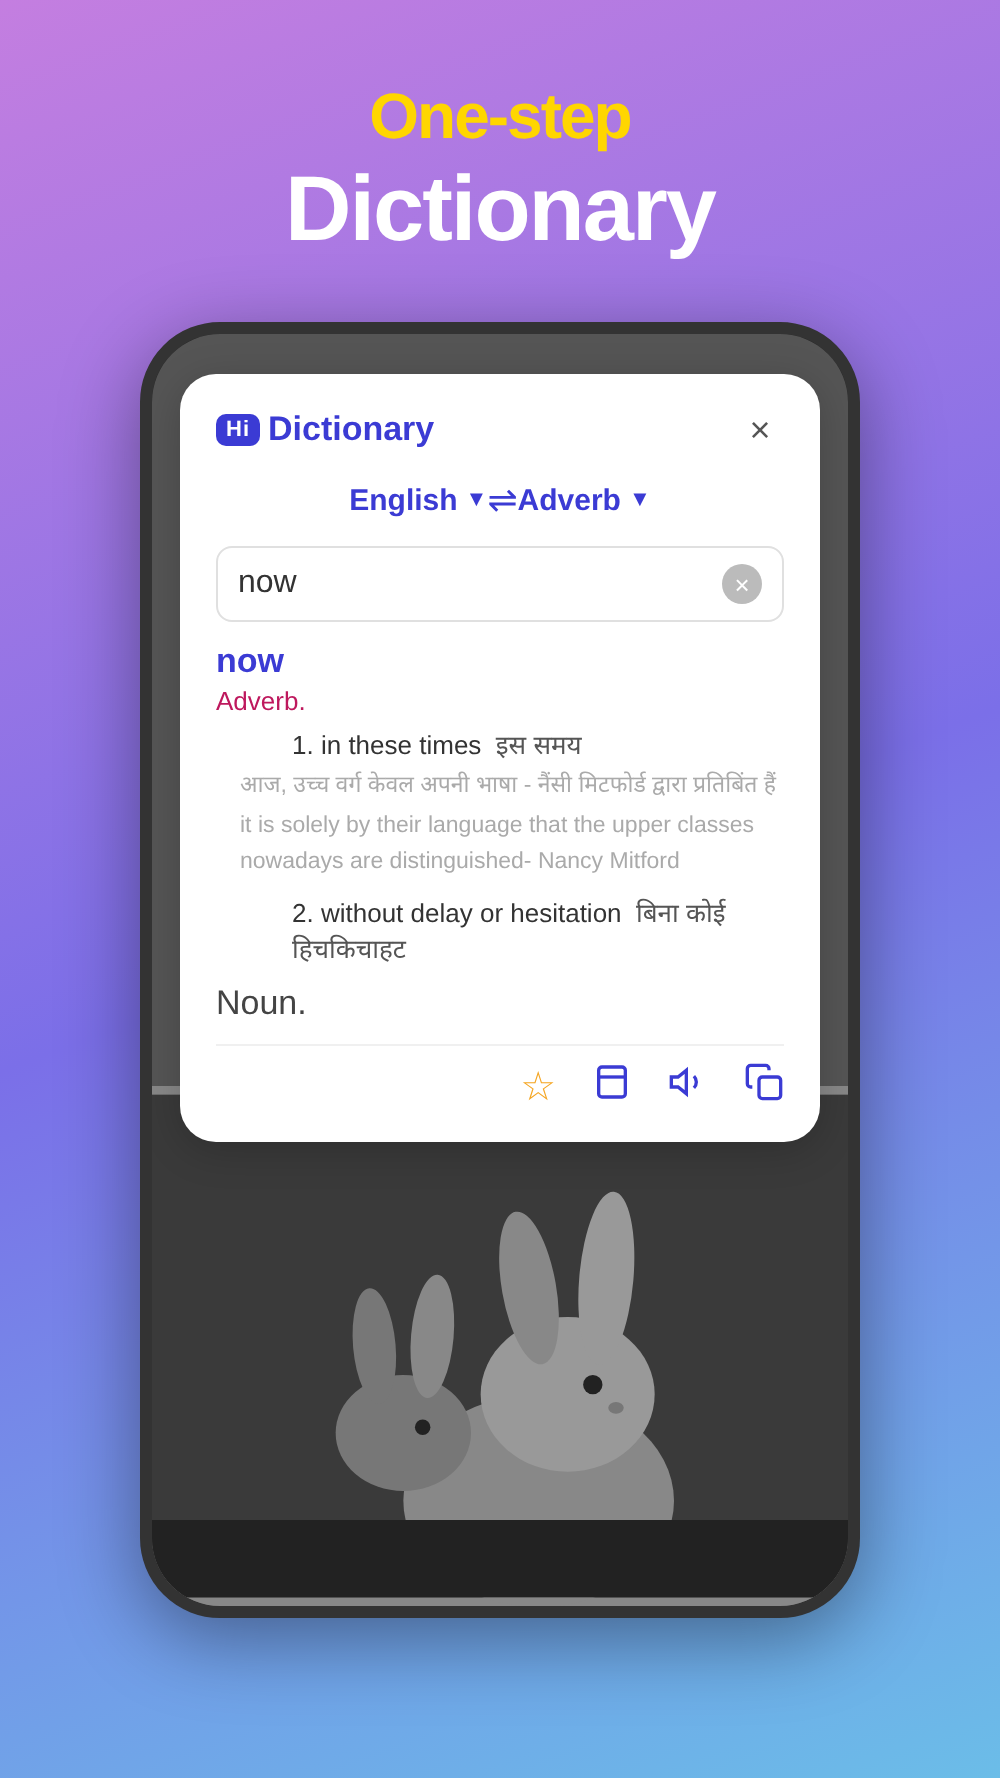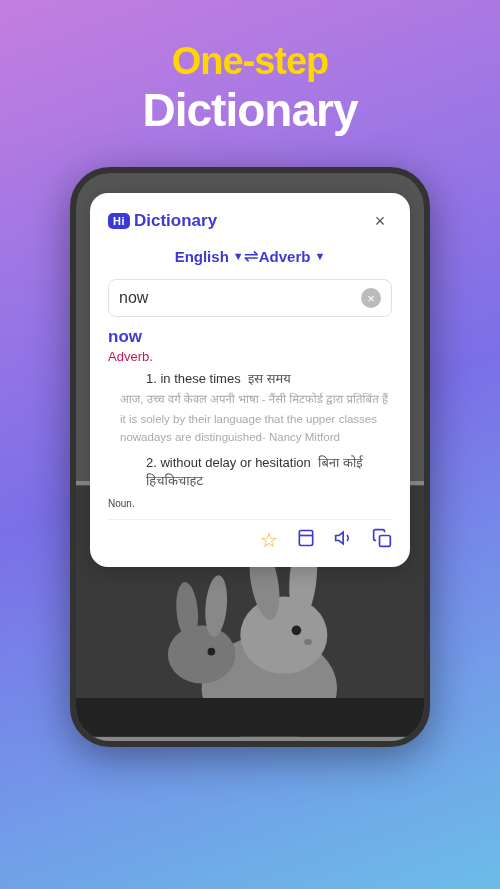--- a/index.html
+++ b/index.html
@@ -13,38 +13,38 @@
       flex-direction: column;
       align-items: center;
     }
 
     .hero-title {
       text-align: center;
       margin-top: 40px;
       margin-bottom: 30px;
     }
     .hero-title .line1 {
-      font-size: 38px;
+      font-size: 32px;
       font-weight: 900;
       color: #FFD600;
       font-family: 'Arial Rounded MT Bold', 'Arial', sans-serif;
       letter-spacing: -1px;
     }
     .hero-title .line2 {
       font-size: 46px;
       font-weight: 900;
       color: #ffffff;
       font-family: 'Arial Rounded MT Bold', 'Arial', sans-serif;
       letter-spacing: -1px;
     }
 
     .phone-wrapper {
       position: relative;
       width: 360px;
-      height: 580px;
+      height: 648px;
       background: #222;
       border-radius: 40px;
       box-shadow: 0 10px 40px rgba(0,0,0,0.4);
       overflow: hidden;
       border: 6px solid #333;
     }
 
     .phone-screen {
       position: absolute;
       top: 0; left: 0; right: 0; bottom: 0;
@@ -218,21 +218,21 @@
     }
     .example-text {
       font-size: 11.5px;
       color: #aaa;
       line-height: 1.5;
       margin-top: 3px;
       margin-left: 12px;
     }
 
     .noun-label {
-      font-size: 10px;
+      font-size: 17px;
       color: #444;
       margin-bottom: 6px;
       margin-top: 4px;
     }
 
     .action-bar {
       display: flex;
       justify-content: flex-end;
       gap: 18px;
       margin-top: 10px;

